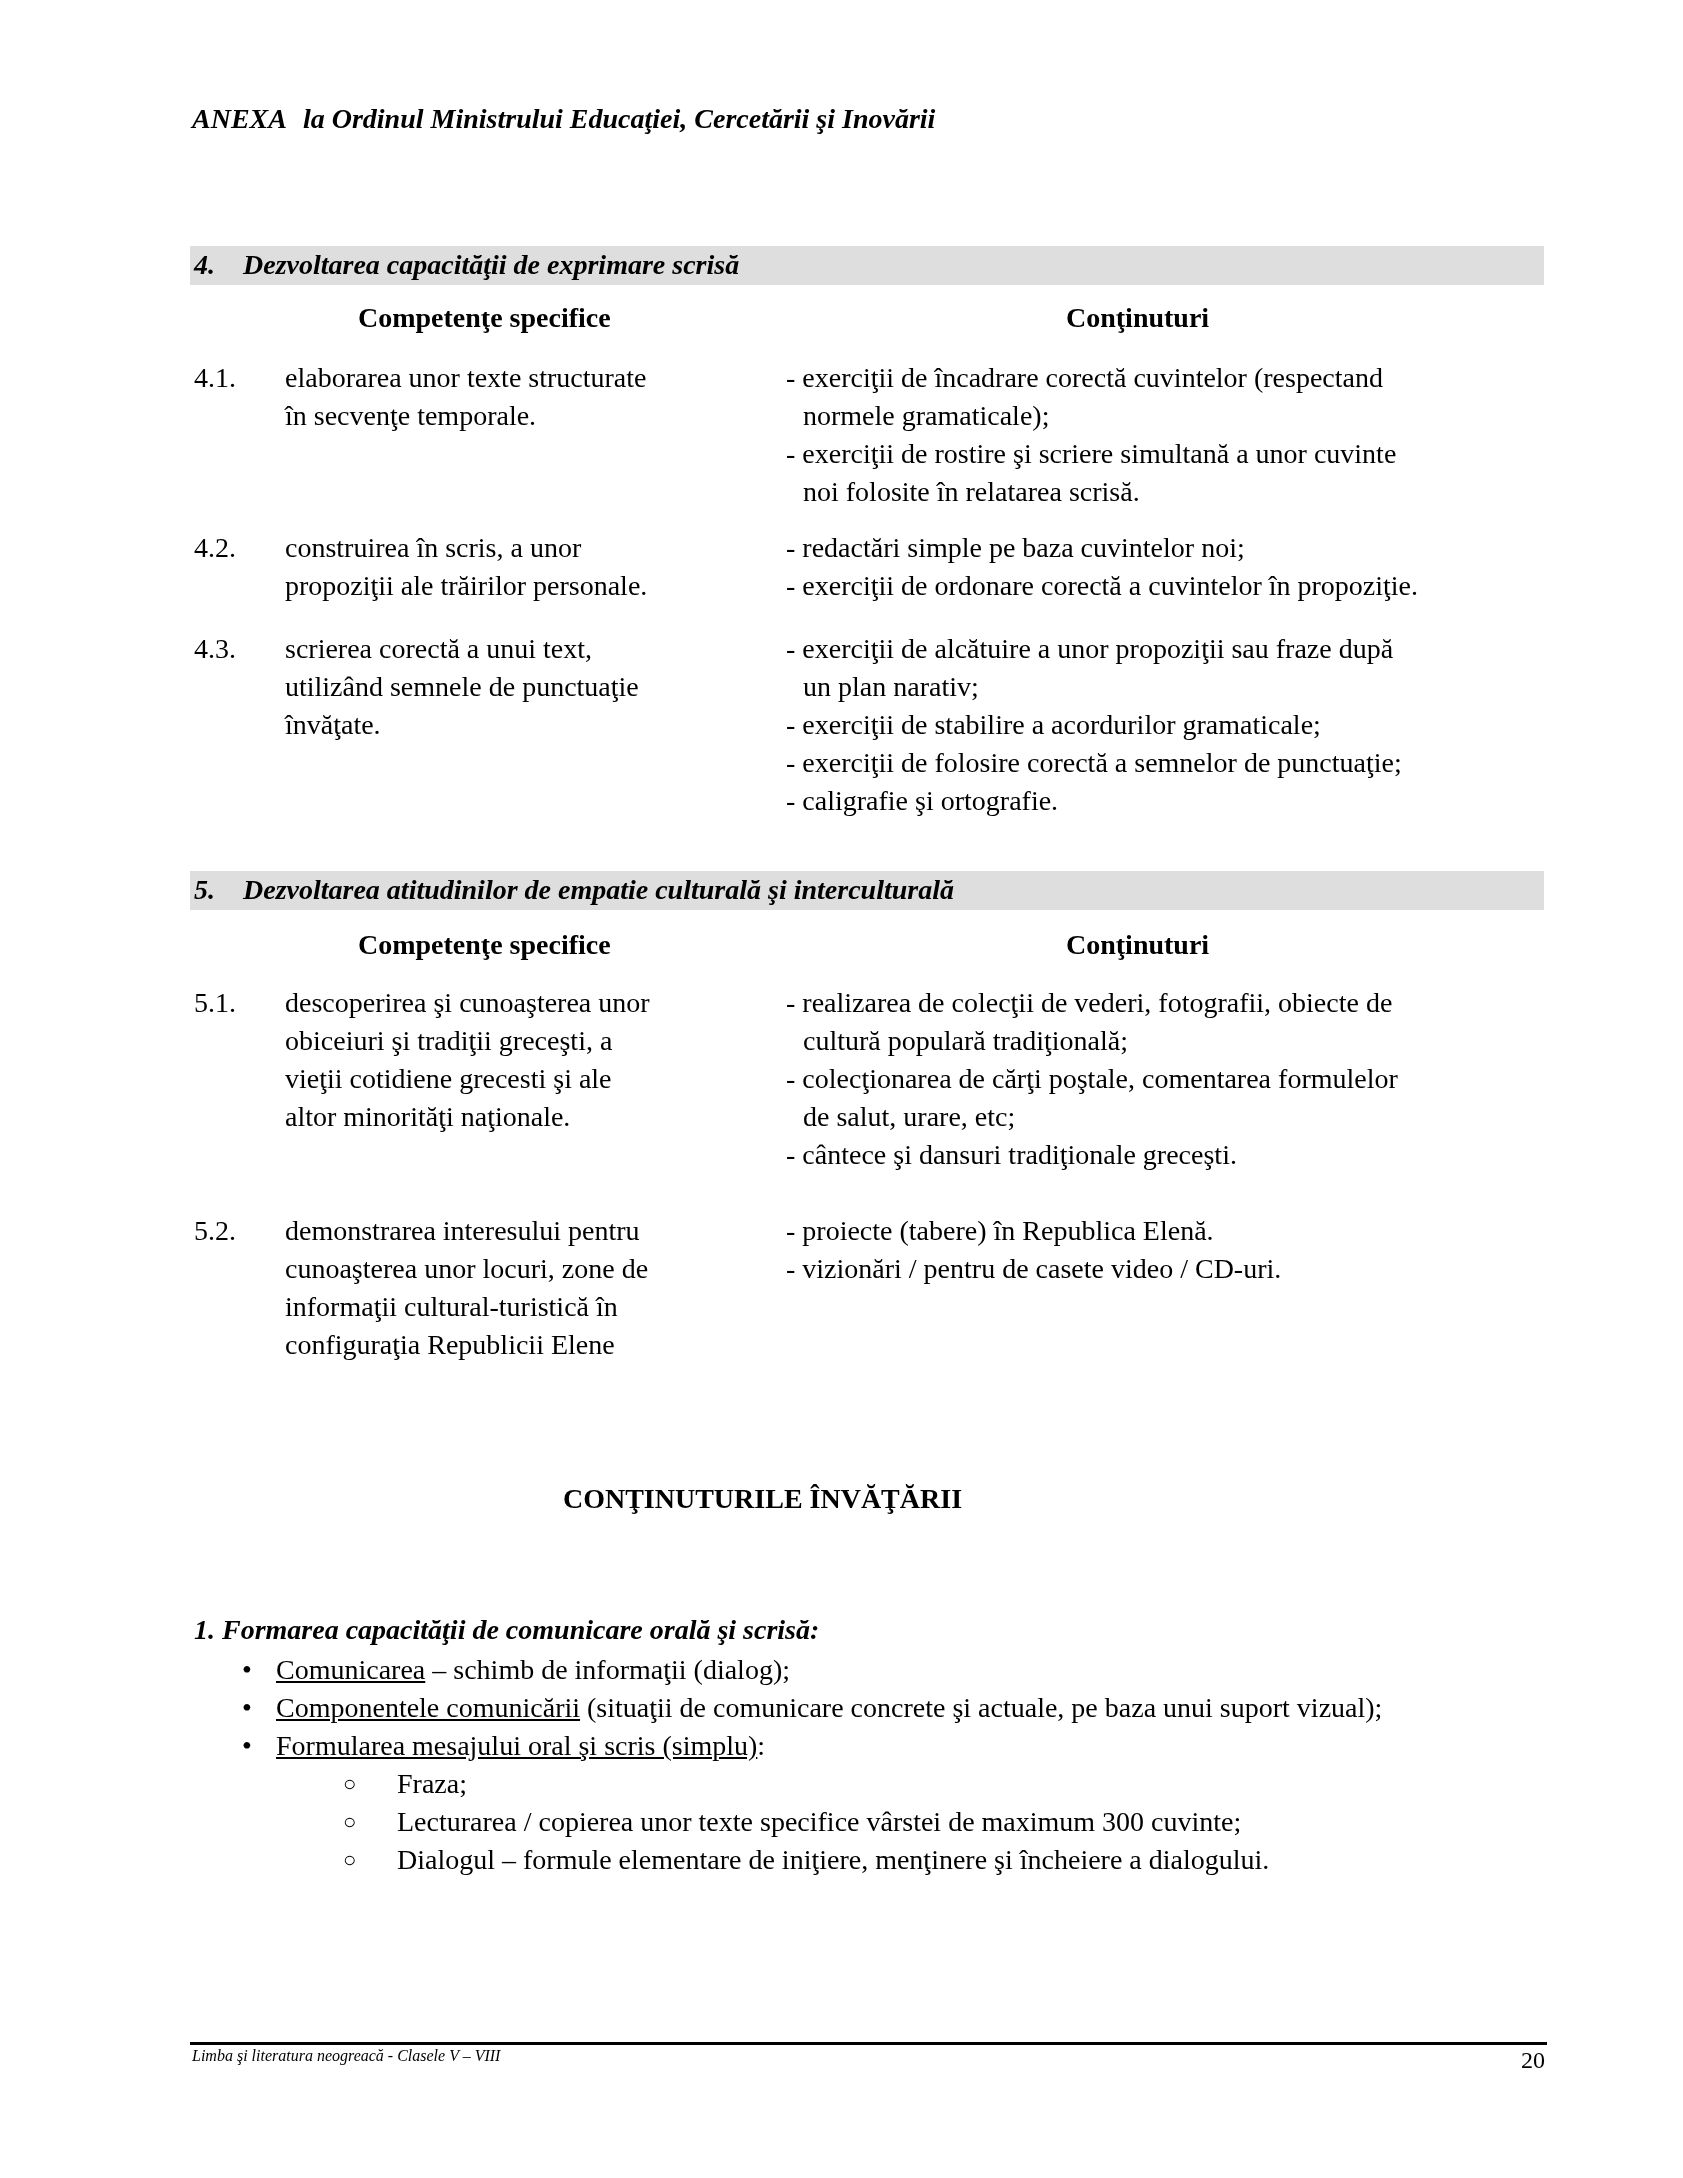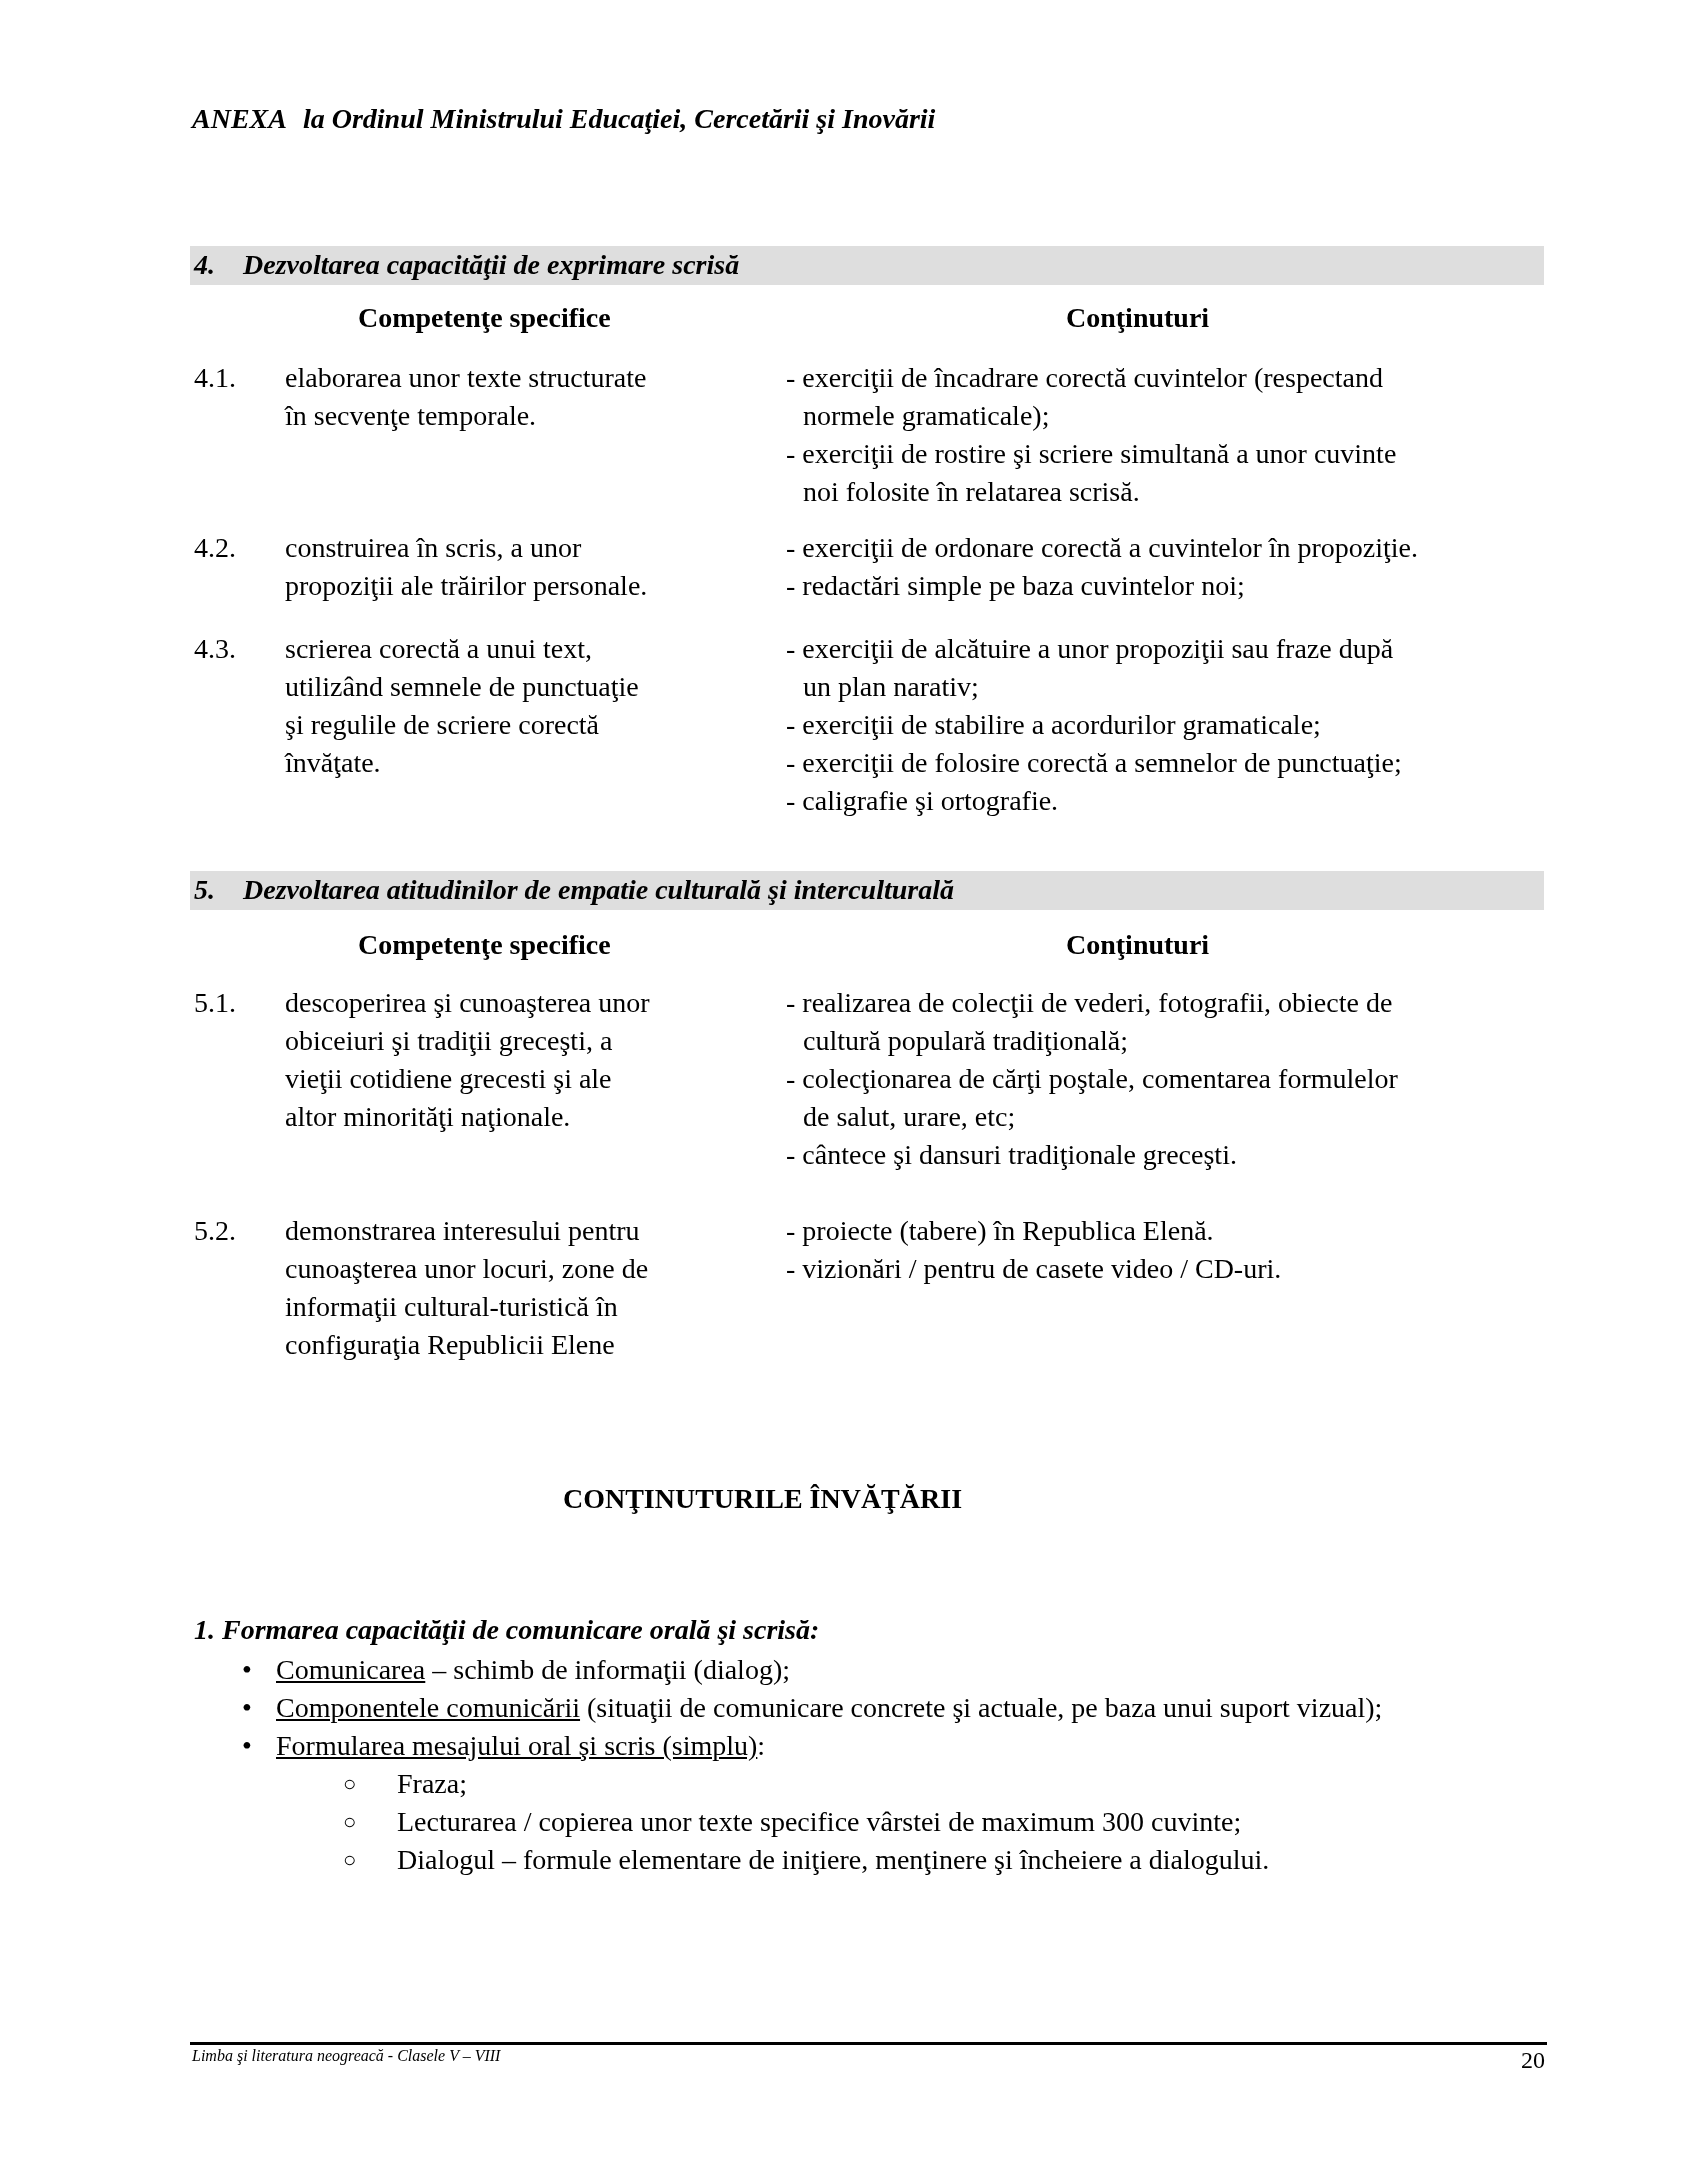--- a/index.html
+++ b/index.html
@@ -58,31 +58,30 @@
   </div>
 </div>
 
 <div class="row" style="top:529px;">
   <span class="n">4.2.</span>
   <div class="comp">
     <span class="line">construirea în scris, a unor</span>
     <span class="line">propoziţii ale trăirilor personale.</span>
   </div>
   <div class="cont">
+    <span class="line">- redactări simple pe baza cuvintelor noi;</span>
     <span class="line">- exerciţii de ordonare corectă a cuvintelor în propoziţie.</span>
-    <span class="line">- redactări simple pe baza cuvintelor noi;</span>
   </div>
 </div>
 
 <div class="row" style="top:630px;">
   <span class="n">4.3.</span>
   <div class="comp">
     <span class="line">scrierea corectă a unui text,</span>
     <span class="line">utilizând semnele de punctuaţie</span>
-    <span class="line">şi regulile de scriere corectă</span>
     <span class="line">învăţate.</span>
   </div>
   <div class="cont">
     <span class="line">- exerciţii de alcătuire a unor propoziţii sau fraze după</span>
     <span class="line ind">un plan narativ;</span>
     <span class="line">- exerciţii de stabilire a acordurilor gramaticale;</span>
     <span class="line">- exerciţii de folosire corectă a semnelor de punctuaţie;</span>
     <span class="line">- caligrafie şi ortografie.</span>
   </div>
 </div>

